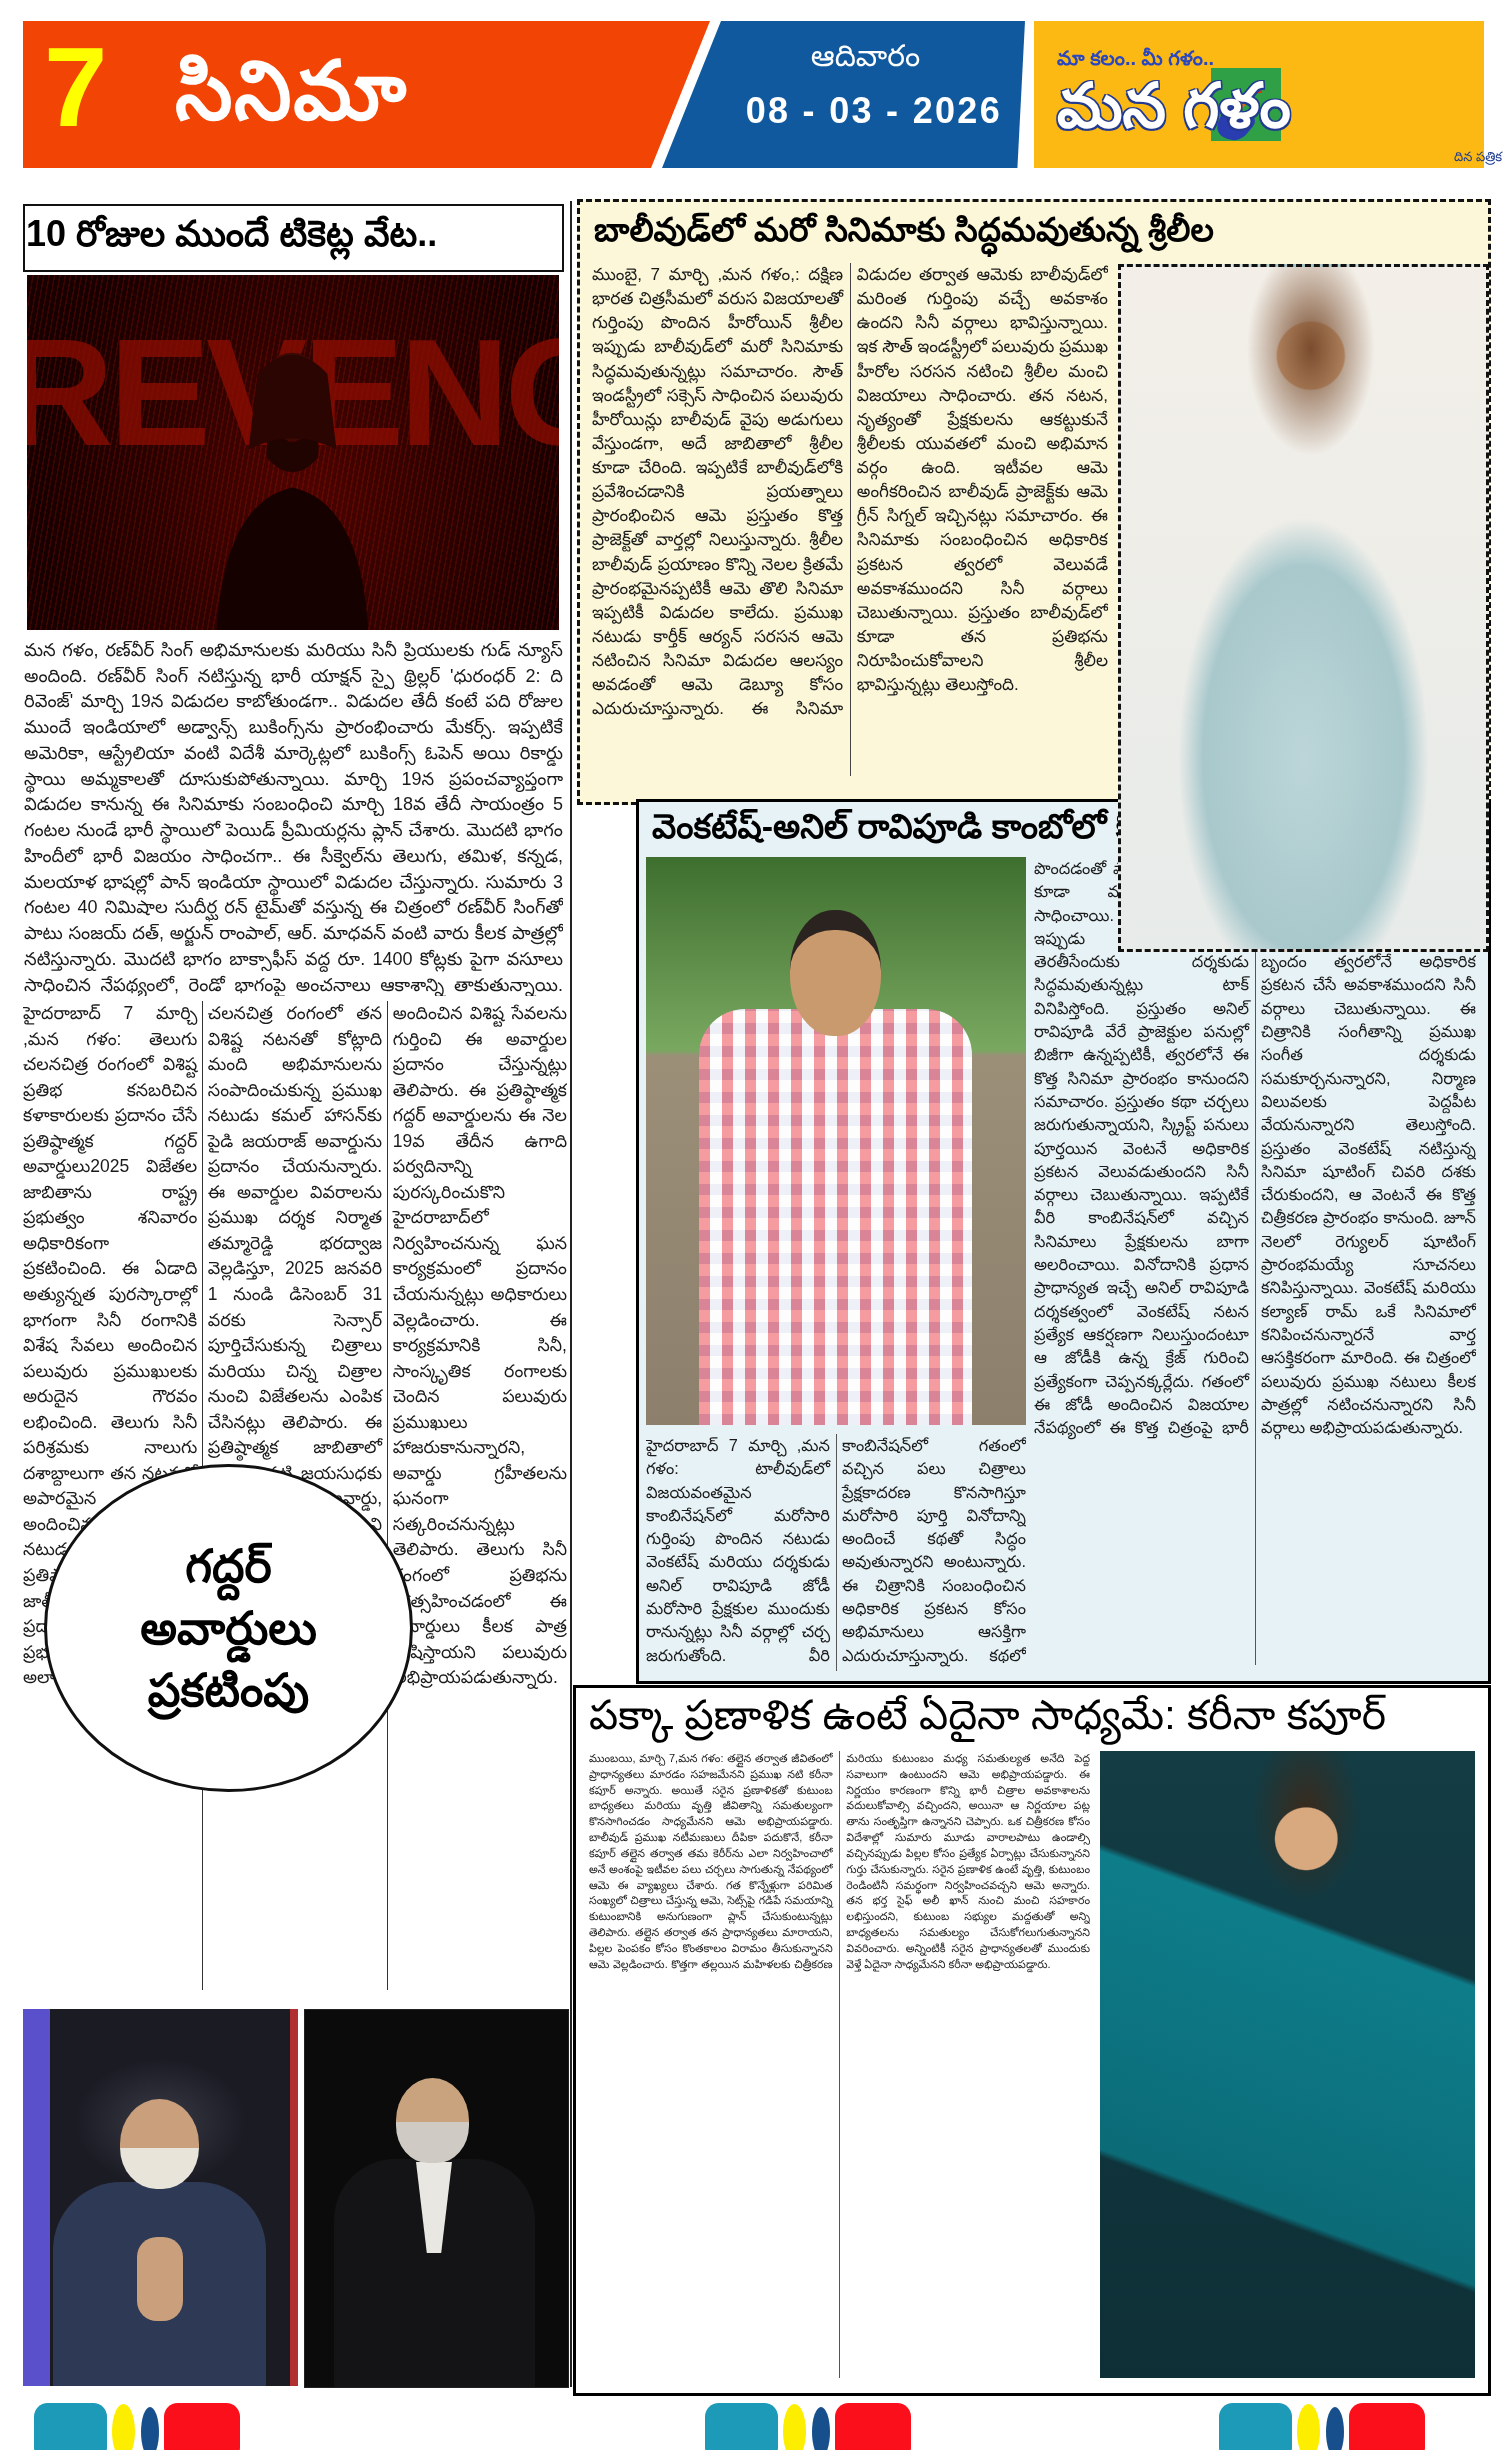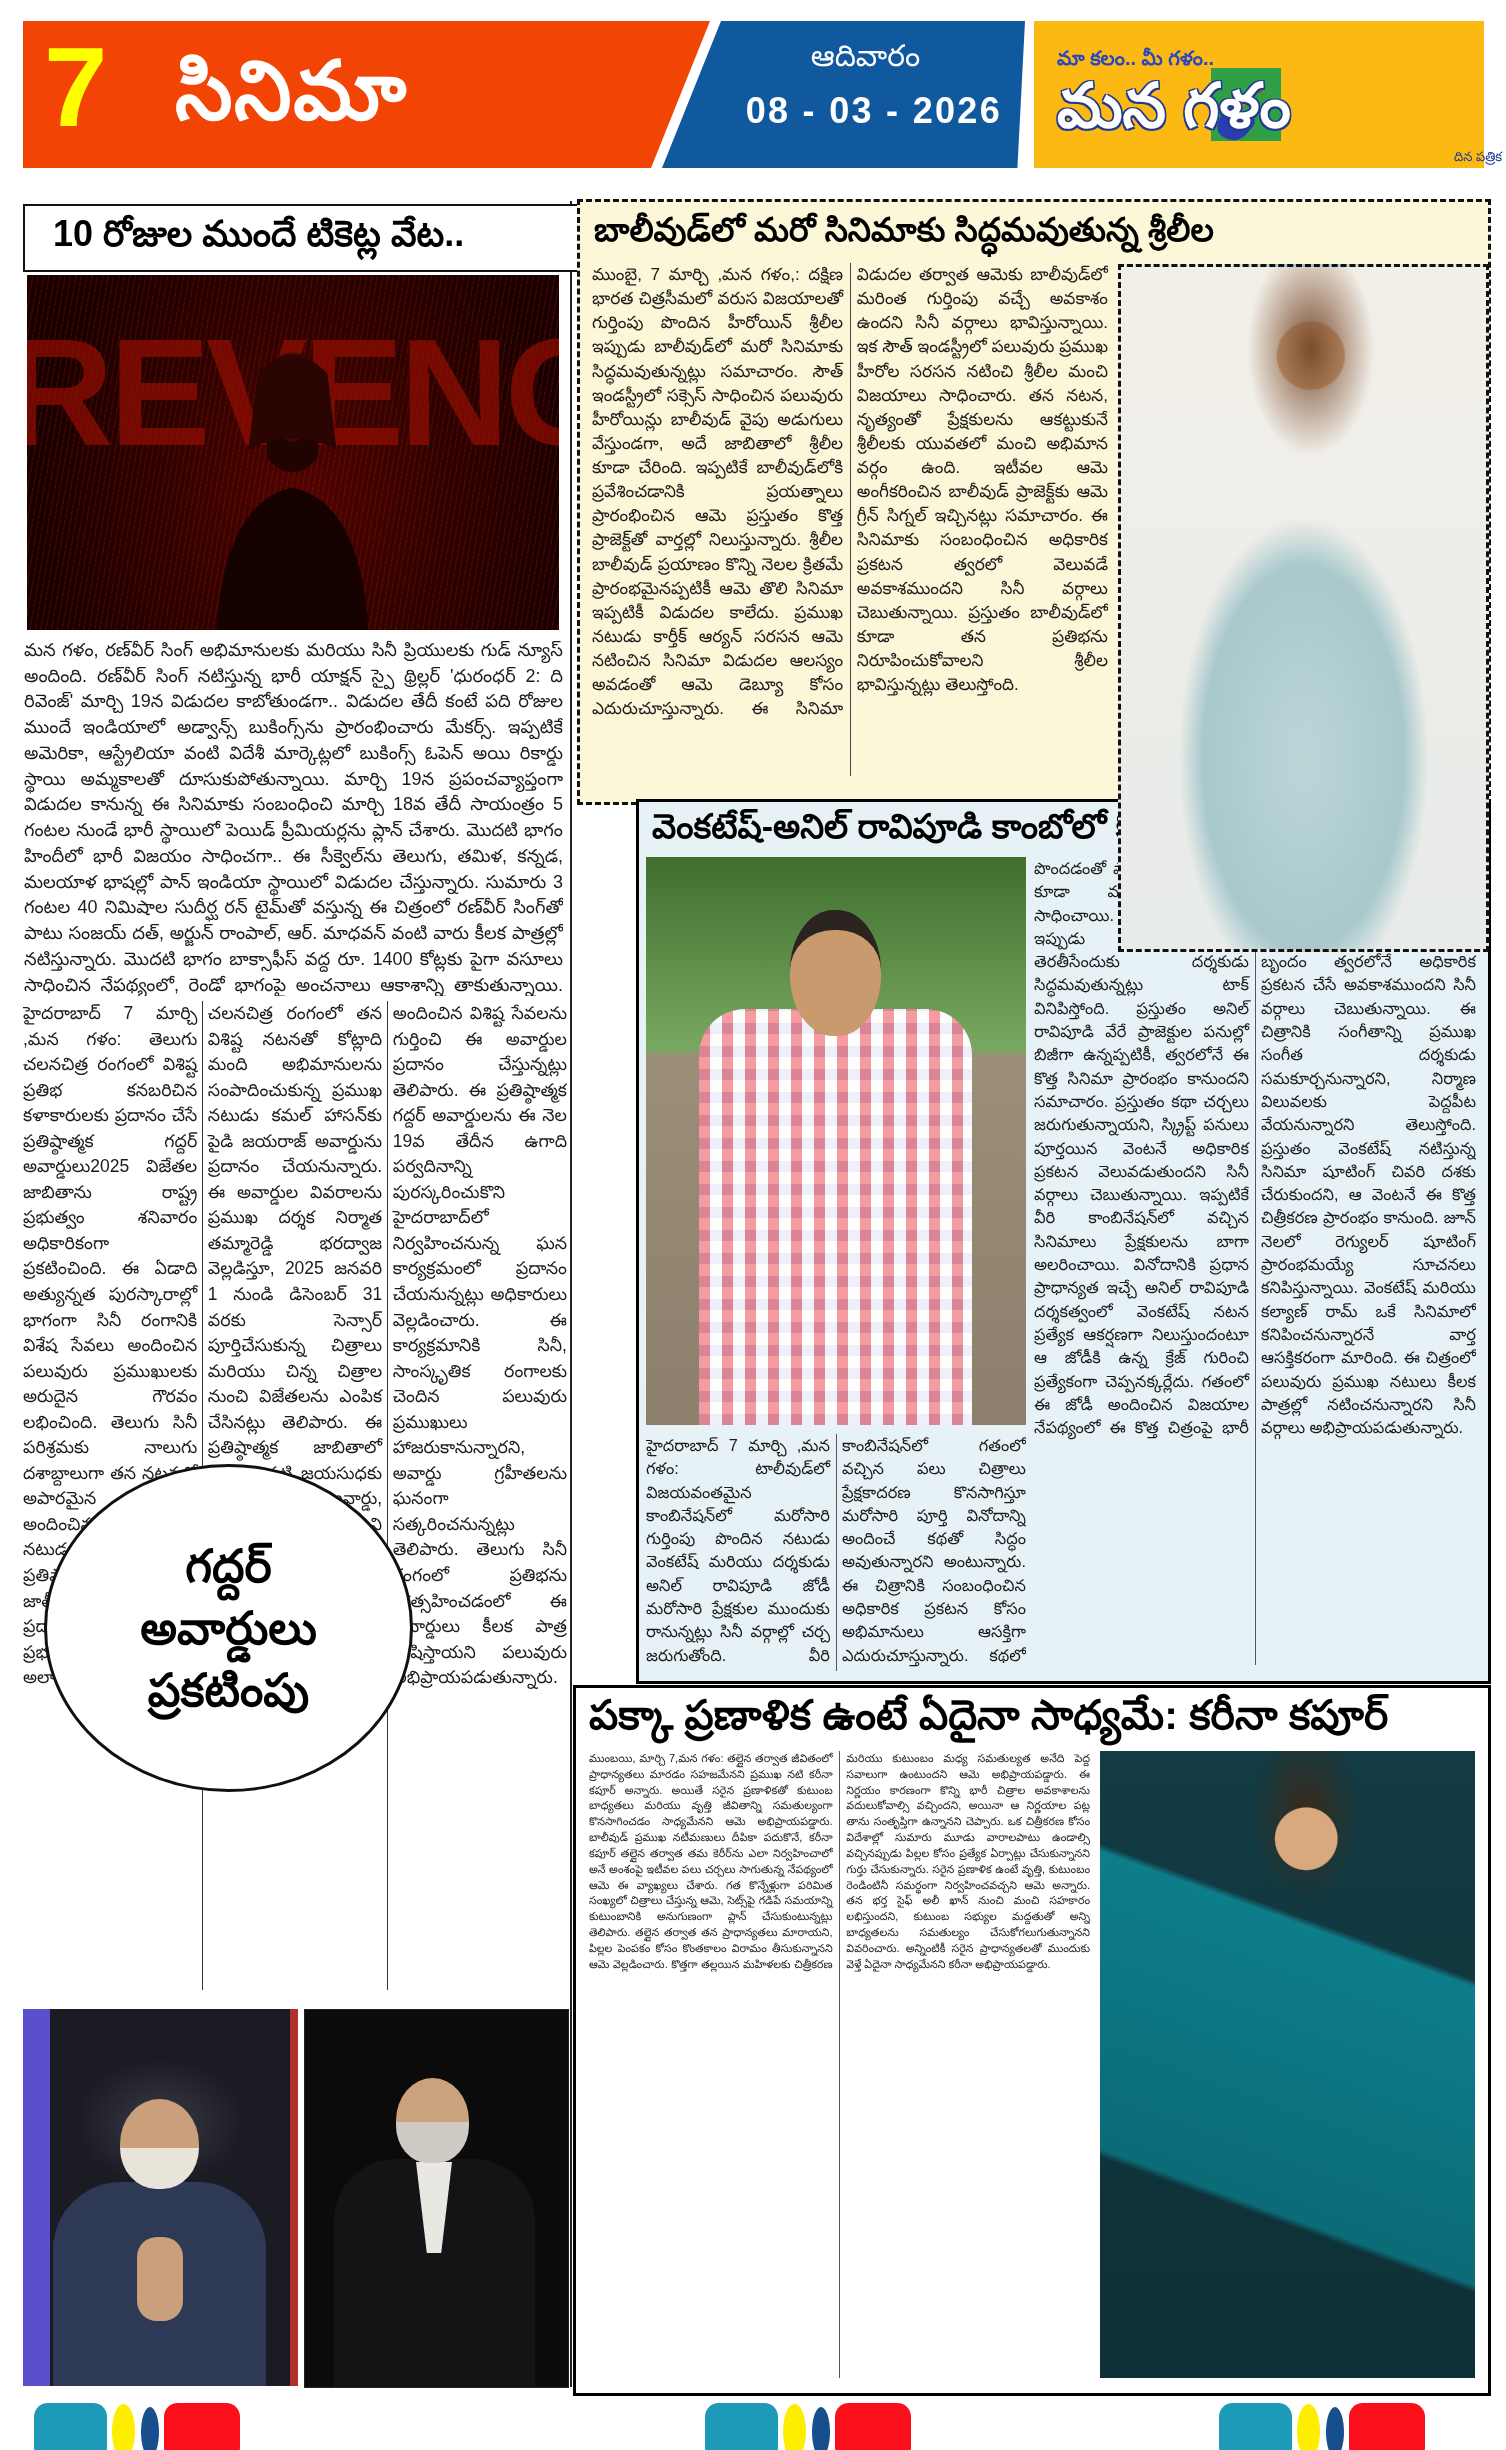--- a/index.html
+++ b/index.html
@@ -20,21 +20,21 @@
   .hdr-tagline{left:1057px;top:47px;font-size:20px;font-weight:bold;color:#2a47c0;}
   .hdr-logo{left:1057px;top:73px;width:410px;font-size:62px;font-weight:bold;color:#fff;line-height:1.05;
             text-shadow:1.5px 1.5px 0 #223a8f,-1.5px -1.5px 0 #223a8f,1.5px -1.5px 0 #223a8f,-1.5px 1.5px 0 #223a8f;}
   .hdr-green{left:1211px;top:68px;width:70px;height:73px;background:#2fa045;}
   .hdr-pencil{left:1206px;top:73px;}
   .hdr-sub{left:1454px;top:149px;font-size:13px;color:#1a3a8f;font-weight:normal;}
   
   .vrule{width:1.5px;background:#222;}
   
   .h1box{left:23px;top:204px;width:536px;height:64px;border:2.3px solid #111;background:#fff;
-         display:flex;align-items:center;padding-left:28px;font-size:36px;font-weight:bold;color:#000;}
+         display:flex;align-items:center;padding-left:1px;font-size:36px;font-weight:bold;color:#000;}
   .poster{left:27px;top:275px;width:532px;height:355px;background:
       repeating-linear-gradient(100deg,rgba(255,30,10,0.14) 0 1.5px,rgba(0,0,0,0) 1.5px 5.3px),
       radial-gradient(ellipse 258px 319px at 52% 62%,#4d0400 0%,#2c0200 55%,#190000 100%),#230100;
       overflow:hidden;}
   .poster-title{position:absolute;left:-23px;top:30px;width:592px;font-size:152px;font-weight:bold;
       color:#8f0d02;opacity:.75;letter-spacing:-4.6px;font-family:"Liberation Sans",sans-serif;}
   .poster-man{position:absolute;left:167px;top:68px;width:197px;height:289px;}
   .tickets-body{left:24px;top:638px;width:539px;height:358px;font-size:18px;line-height:1.43;overflow:hidden;}
   
   .gaddar-body{left:23px;top:1001px;width:544px;height:989px;font-size:17.5px;line-height:1.46;
@@ -79,21 +79,21 @@
      background:#c99a6e;border-top:20px solid #2b2320;}
   .venk-shirt{position:absolute;left:53px;top:152px;width:273px;height:416px;border-radius:46px 46px 0 0;background:
      repeating-linear-gradient(90deg,rgba(240,80,90,.55) 0 10.6px,rgba(255,255,255,.75) 10.6px 23px),
      repeating-linear-gradient(0deg,rgba(90,130,220,.35) 0 10.6px,rgba(255,255,255,.7) 10.6px 23px),#f4e9e4;}
   .venk-bodyA{left:1034px;top:857px;width:442px;height:808px;font-size:16.3px;line-height:1.43;
               column-count:2;column-gap:12px;column-rule:0.8px solid #555;overflow:hidden;}
   .venk-bodyB{left:646px;top:1434px;width:380px;height:237px;font-size:16.3px;line-height:1.43;
               column-count:2;column-gap:12px;column-rule:0.8px solid #555;overflow:hidden;}
   
   .kar-box{left:573px;top:1685px;width:912px;height:705px;background:#fff;border:3px solid #000;}
-  .kar-head{left:589px;top:1692px;width:881px;font-size:41px;font-weight:bold;color:#000;}
+  .kar-head{left:589px;top:1692px;width:881px;font-size:41px;font-weight:normal;color:#000;}
   .kar-body{left:589px;top:1751px;width:501px;height:627px;font-size:11px;line-height:1.44;
             column-count:2;column-gap:13.7px;column-rule:0.8px solid #555;overflow:hidden;}
   .kar-photo{left:1100px;top:1751px;width:375px;height:627px;background:
      radial-gradient(circle 32px at 55% 14%,#d8a87e 96%,rgba(0,0,0,0) 100%),
      radial-gradient(ellipse 76px 122px at 55% 10%,#3a2a1c 0%,rgba(0,0,0,0) 72%),
      linear-gradient(200deg,rgba(14,125,138,0) 30%,#0e7d8a 31%,#0b6b77 70%,rgba(0,0,0,0) 71%),
      linear-gradient(180deg,#133c44 0%,#0e2f36 100%);}
   
   .deco{display:flex;align-items:center;gap:5.3px;height:61px;}
   .d-teal{width:73px;height:58px;background:#1d9ab8;border-radius:13.7px;}

